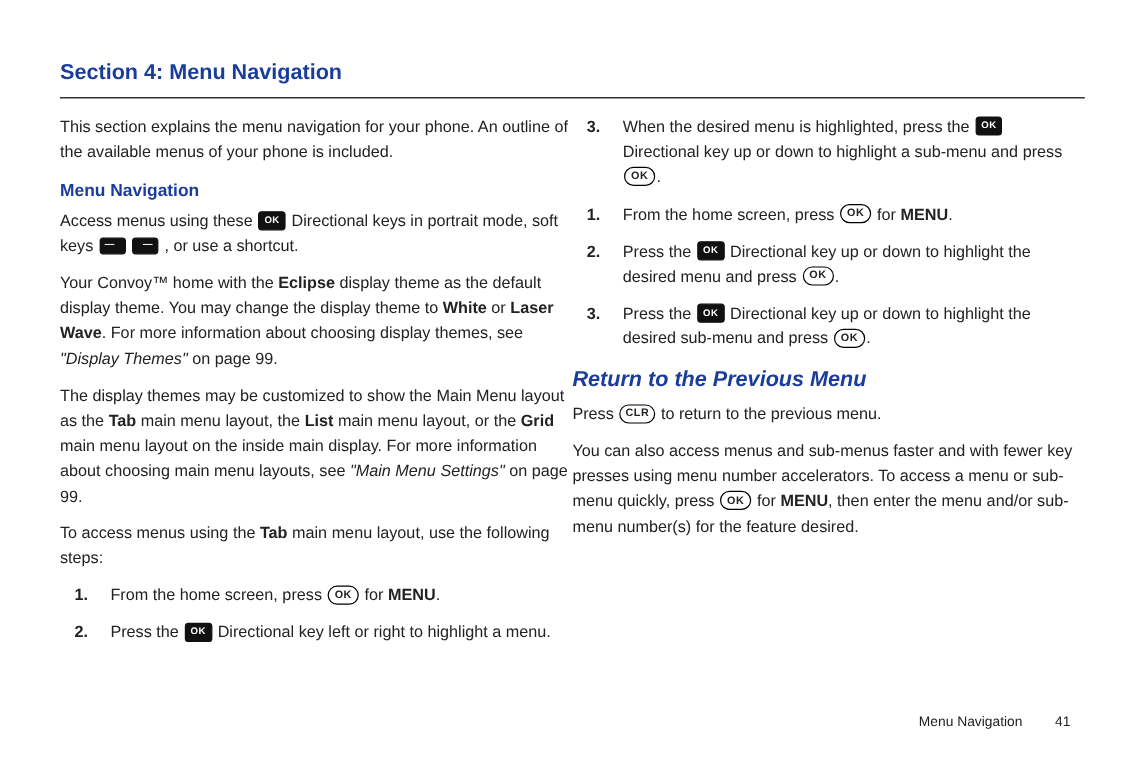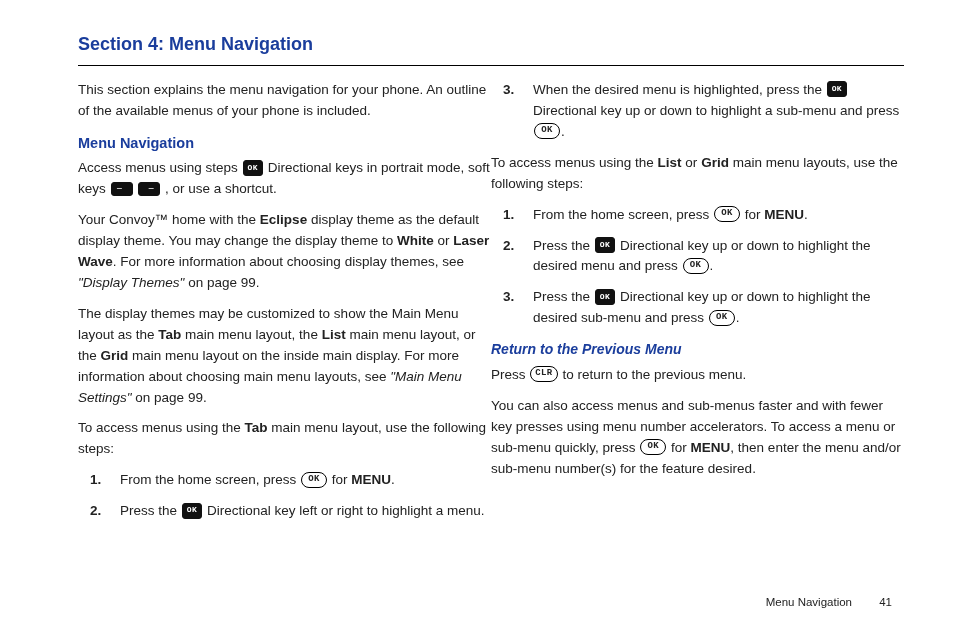--- a/index.html
+++ b/index.html
@@ -3,23 +3,22 @@
 <meta charset="utf-8">
 <style>
   html, body {
     margin: 0; padding: 0;
     width: 954px; height: 636px;
     background: #fff;
     font-family: Arial, Helvetica, sans-serif;
     color: #222;
   }
   .page {
-    padding: 34px 50px 0 50px;
+    padding: 50px 50px 0 50px;
     box-sizing: border-box;
-    margin-left: 28px;
   }
   .section-title {
     font-size: 18px;
     font-weight: bold;
     color: #1a3d9c;
     margin: 0 0 10px 0;
   }
   .rule {
     border: none;
     border-top: 1.5px solid #000;
@@ -40,21 +39,21 @@
   .sub-h1 {
     color: #1a3d9c;
     font-weight: bold;
     font-size: 14.5px;
     margin: 6px 0 4px 0;
   }
   .sub-h2 {
     color: #1a3d9c;
     font-weight: bold;
     font-style: italic;
-    font-size: 14px;
+    font-size: 18px;
     margin: 6px 0 4px 0;
   }
   ol.steps {
     list-style: none;
     padding: 0; margin: 0 0 6px 0;
   }
   ol.steps > li {
     display: flex;
     gap: 10px;
     margin-bottom: 10px;
@@ -74,21 +73,21 @@
     justify-content: center;
     vertical-align: middle;
     height: 16px;
     min-width: 26px;
     padding: 0 4px;
     border: 1.4px solid #000;
     border-radius: 8px;
     background: #fff;
     font-size: 9px;
     font-weight: bold;
-    font-family: Liberation Mono, monospace;
+    font-family: Liberation Sans, sans-serif;
     letter-spacing: 0.4px;
     box-sizing: border-box;
     position: relative;
     top: -1px;
     margin: 0 1px;
     text-align: center;
   }
   .key.dark {
     background: #111;
     color: #fff;
@@ -126,21 +125,21 @@
   <h1 class="section-title">Section 4:  Menu Navigation</h1>
   <hr class="rule">
   <div class="cols">
 
     <div class="col">
       <p>This section explains the menu navigation for your phone. An outline of the available menus of your phone is included.</p>
 
       <div class="sub-h1">Menu Navigation</div>
 
       <p>
-        <span>Access menus using steps </span>
+        <span>Access menus using these </span>
         <span class="key dark">OK</span>
         <span> Directional keys in portrait mode, soft keys </span>
         <span class="key soft">—</span>
         <span class="key soft right">—</span>
         <span>, or use a shortcut.</span>
       </p>
 
       <p>
         <span>Your Convoy™ home with the </span><b>Eclipse</b><span> display theme as the default display theme. You may change the display theme to </span><b>White</b><span> or </span><b>Laser Wave</b><span>. For more information about choosing display themes, see </span><i class="ref">"Display Themes"</i><span> on page 99.</span>
       </p>
@@ -179,23 +178,20 @@
           <span class="num">3.</span>
           <span class="body">
             <span>When the desired menu is highlighted, press the </span>
             <span class="key dark">OK</span>
             <span> Directional key up or down to highlight a sub-menu and press </span>
             <span class="key">OK</span><span>.</span>
           </span>
         </li>
       </ol>
 
-      <p>
-        <span>To access menus using the </span><b>List</b><span> or </span><b>Grid</b><span> main menu layouts, use the following steps:</span>
-      </p>
 
       <ol class="steps">
         <li>
           <span class="num">1.</span>
           <span class="body">
             <span>From the home screen, press </span>
             <span class="key">OK</span>
             <span> for </span><b>MENU</b><span>.</span>
           </span>
         </li>

